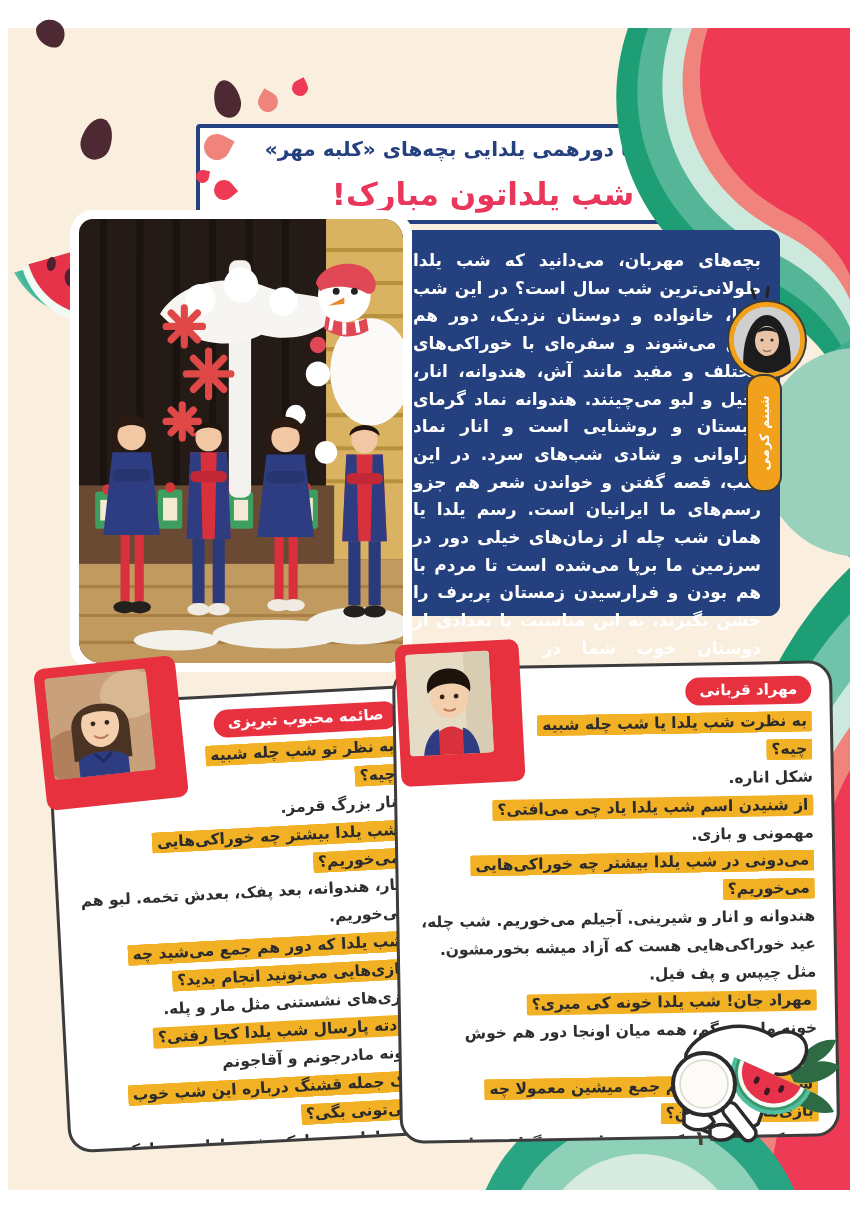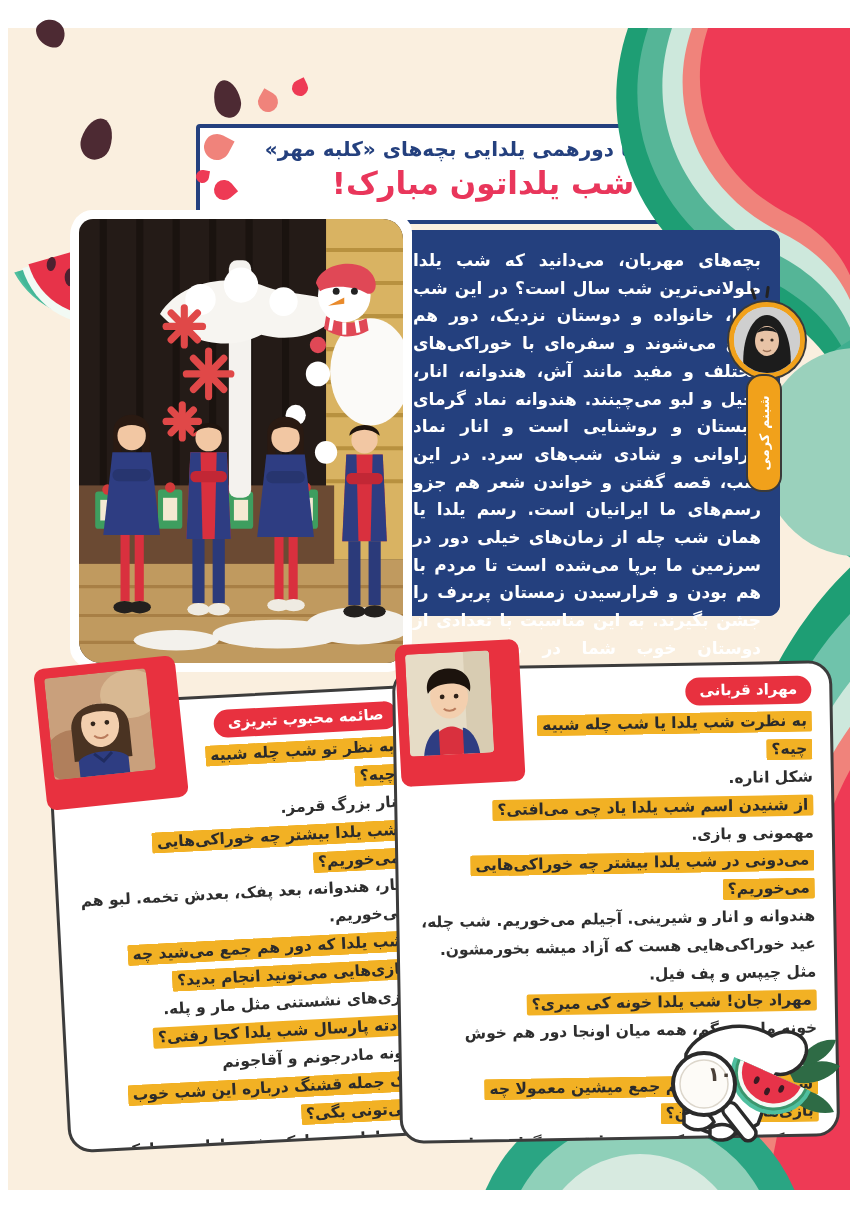--- a/index.html
+++ b/index.html
@@ -6,21 +6,21 @@
   body{width:858px;height:1220px;position:relative;overflow:hidden;
        font-family:"DejaVu Sans","Liberation Sans",sans-serif;}
   .canvas{position:absolute;inset:0;}
   .sheet{position:absolute;left:8px;right:8px;top:28px;bottom:30px;background:#FAEFDF;z-index:0;}
   svg.deco{position:absolute;left:0;top:0;width:858px;height:1220px;z-index:2;pointer-events:none;}
 
   
   .header-box{position:absolute;left:196px;top:124px;width:566px;height:92px;background:#ffffff;
     border:4px solid #24407E;border-radius:4px;z-index:1;text-align:center;direction:rtl;}
   .kicker{margin-top:9px;font-size:20px;font-weight:bold;color:#24407E;}
-  .title{margin-top:4px;font-size:31px;font-weight:bold;color:#E9365B;}
+  .title{margin-top:15px;font-size:31px;font-weight:bold;color:#E9365B;}
 
   
   .drop{position:absolute;border-radius:0 50% 50% 50%;z-index:1;}
   .seed{position:absolute;background:#4D2A33;border-radius:50% 50% 50% 50%/60% 60% 40% 40%;z-index:1;}
 
   
   .melon-top{position:absolute;left:6px;top:186px;width:190px;height:160px;z-index:1;}
 
   
   .frame-box{position:absolute;left:86px;top:230px;width:684px;height:376px;border:5px solid #24407E;
@@ -55,21 +55,21 @@
   .q mark{background:#F2B124;color:#2b2b2b;padding:1px 5px 2px;border-radius:2px;
     -webkit-box-decoration-break:clone;box-decoration-break:clone;}
   .a{font-size:15.5px;font-weight:bold;line-height:1.8;color:#2e2e2e;}
   .polaroid{position:absolute;background:#E8313F;border-radius:10px;z-index:5;padding:10px;}
   .polaroid svg{display:block;border-radius:4px;}
   .pol-left{left:40px;top:662px;width:122px;height:122px;transform:rotate(-6deg);}
   .pol-right{left:398px;top:642px;width:104px;height:122px;transform:rotate(-3deg);}
 
   
   .magnifier{position:absolute;left:640px;top:996px;width:210px;height:170px;z-index:6;}
-  .page-num{position:absolute;left:694px;top:1062px;width:52px;text-align:center;z-index:7;
+  .page-num{position:absolute;left:694px;top:1126px;width:52px;z-index:7;
     font-size:20px;font-weight:bold;color:#4a4038;}
   .seed-bottom{left:116px;top:1116px;width:44px;height:28px;transform:rotate(14deg);z-index:3;}
 </style>
 </head>
 <body>
 
 <div class="canvas">
 
   <div class="sheet"></div>
 

